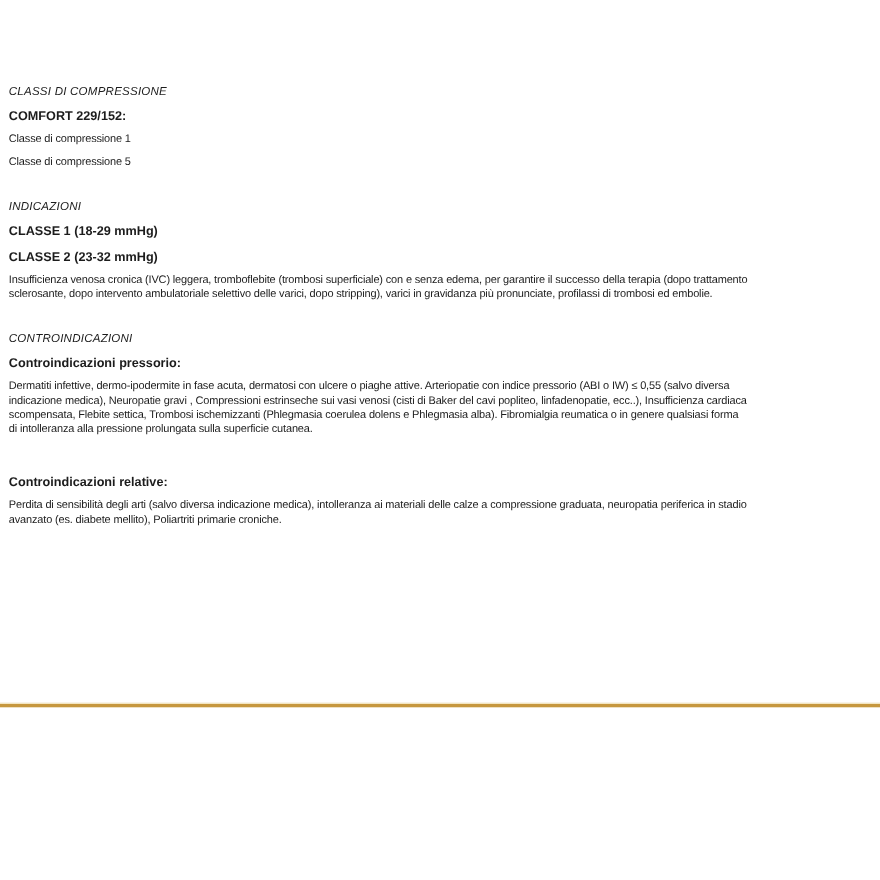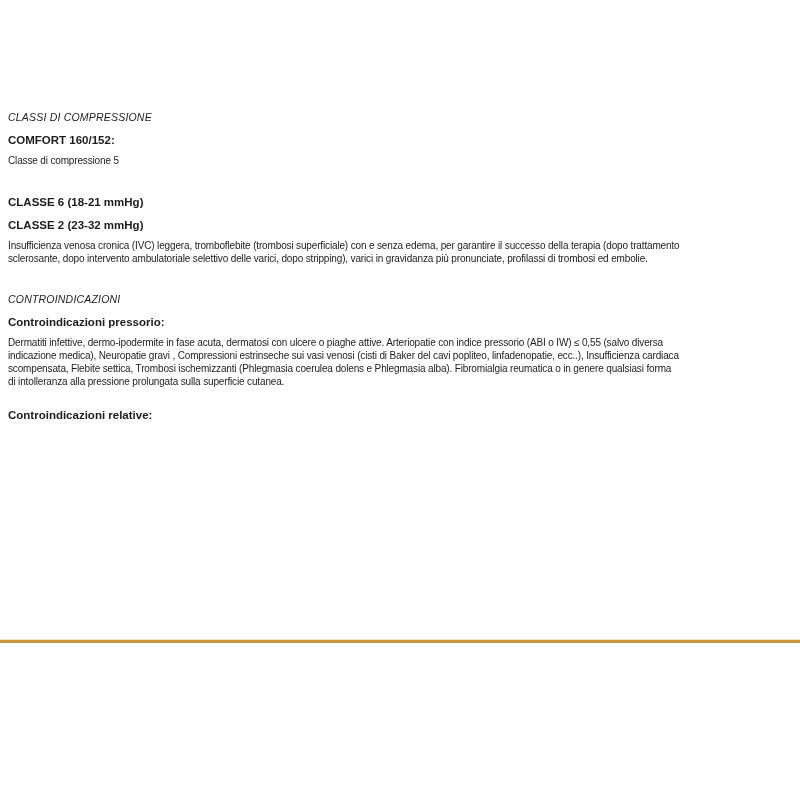--- a/index.html
+++ b/index.html
@@ -8,21 +8,21 @@
     width: 800px;
     height: 800px;
     background: #ffffff;
     font-family: "Liberation Sans", "DejaVu Sans", sans-serif;
     color: #1c1c1c;
     overflow: hidden;
   }
   .content {
     box-sizing: border-box;
     width: 688px;
-    padding: 112px 8px 0 8px;
+    padding: 78px 8px 0 8px;
   }
   .sec-heading {
     font-style: italic;
     font-weight: 400;
     font-size: 10.5px;
     line-height: 11px;
     letter-spacing: 0.2px;
     margin: 0;
   }
   .label-bold {
@@ -33,52 +33,55 @@
   }
   .body-text {
     font-weight: 400;
     font-size: 10px;
     line-height: 13px;
     letter-spacing: -0.15px;
     margin: 8px 0 0 0;
   }
   .sect { margin: 0; }
   .sect + .sect { margin-top: 29px; }
-  .sub-block { margin-top: 21px; }
+  .sub-block { margin-top: 36px; }
   .gold-divider {
     position: absolute;
     left: 0;
     top: 639px;
     width: 800px;
     height: 3px;
     background: #C6973E;
     border-top: 1px solid #f3e6c2;
   }
 </style>
 </head>
 <body>
 
 <div class="page">
   <div class="content">
 
     <section class="sect">
       <h3 class="sec-heading">CLASSI DI COMPRESSIONE</h3>
-      <p class="label-bold">COMFORT 160/152:</p>
+      <p class="label-bold">COMFORT 229/152:</p>
+      <p class="body-text">Classe di compressione 1</p>
       <p class="body-text">Classe di compressione 5</p>
     </section>
 
     <section class="sect">
-      <p class="label-bold">CLASSE 6 (18-21 mmHg)</p>
+      <h3 class="sec-heading">INDICAZIONI</h3>
+      <p class="label-bold">CLASSE 1 (18-29 mmHg)</p>
       <p class="label-bold">CLASSE 2 (23-32 mmHg)</p>
       <p class="body-text">Insufficienza venosa cronica (IVC) leggera, tromboflebite (trombosi superficiale) con e senza edema, per garantire il successo della terapia (dopo trattamento sclerosante, dopo intervento ambulatoriale selettivo delle varici, dopo stripping), varici in gravidanza più pronunciate, profilassi di trombosi ed embolie.</p>
     </section>
 
     <section class="sect">
       <h3 class="sec-heading">CONTROINDICAZIONI</h3>
       <p class="label-bold">Controindicazioni pressorio:</p>
       <p class="body-text">Dermatiti infettive, dermo-ipodermite in fase acuta, dermatosi con ulcere o piaghe attive. Arteriopatie con indice pressorio (ABI o IW) ≤ 0,55 (salvo diversa indicazione medica), Neuropatie gravi , Compressioni estrinseche sui vasi venosi (cisti di Baker del cavi popliteo, linfadenopatie, ecc..), Insufficienza cardiaca scompensata, Flebite settica, Trombosi ischemizzanti (Phlegmasia coerulea dolens e Phlegmasia alba). Fibromialgia reumatica o in genere qualsiasi forma di intolleranza alla pressione prolungata sulla superficie cutanea.</p>
       <p class="label-bold sub-block">Controindicazioni relative:</p>
+      <p class="body-text">Perdita di sensibilità degli arti (salvo diversa indicazione medica), intolleranza ai materiali delle calze a compressione graduata, neuropatia periferica in stadio avanzato (es. diabete mellito), Poliartriti primarie croniche.</p>
     </section>
 
   </div>
 
   <div class="gold-divider"></div>
 </div>
 
 </body></html>

